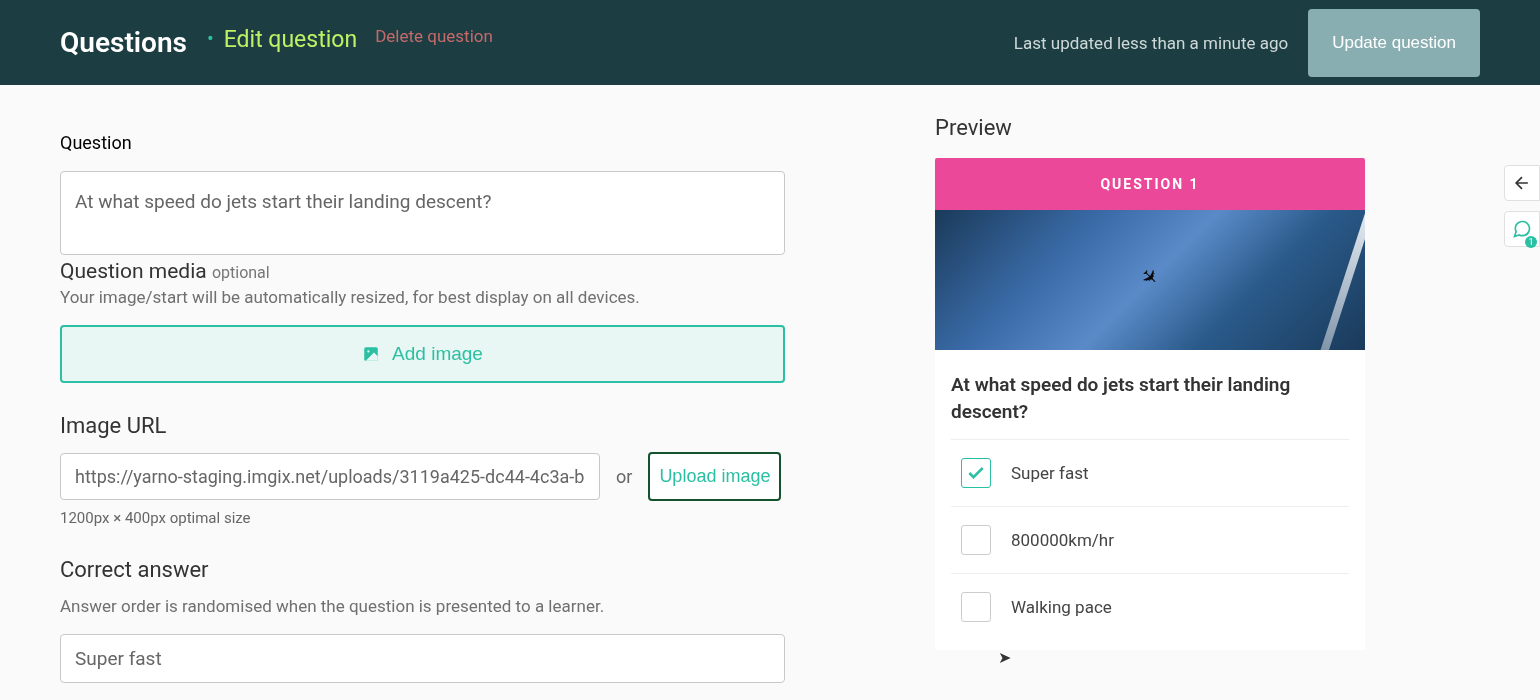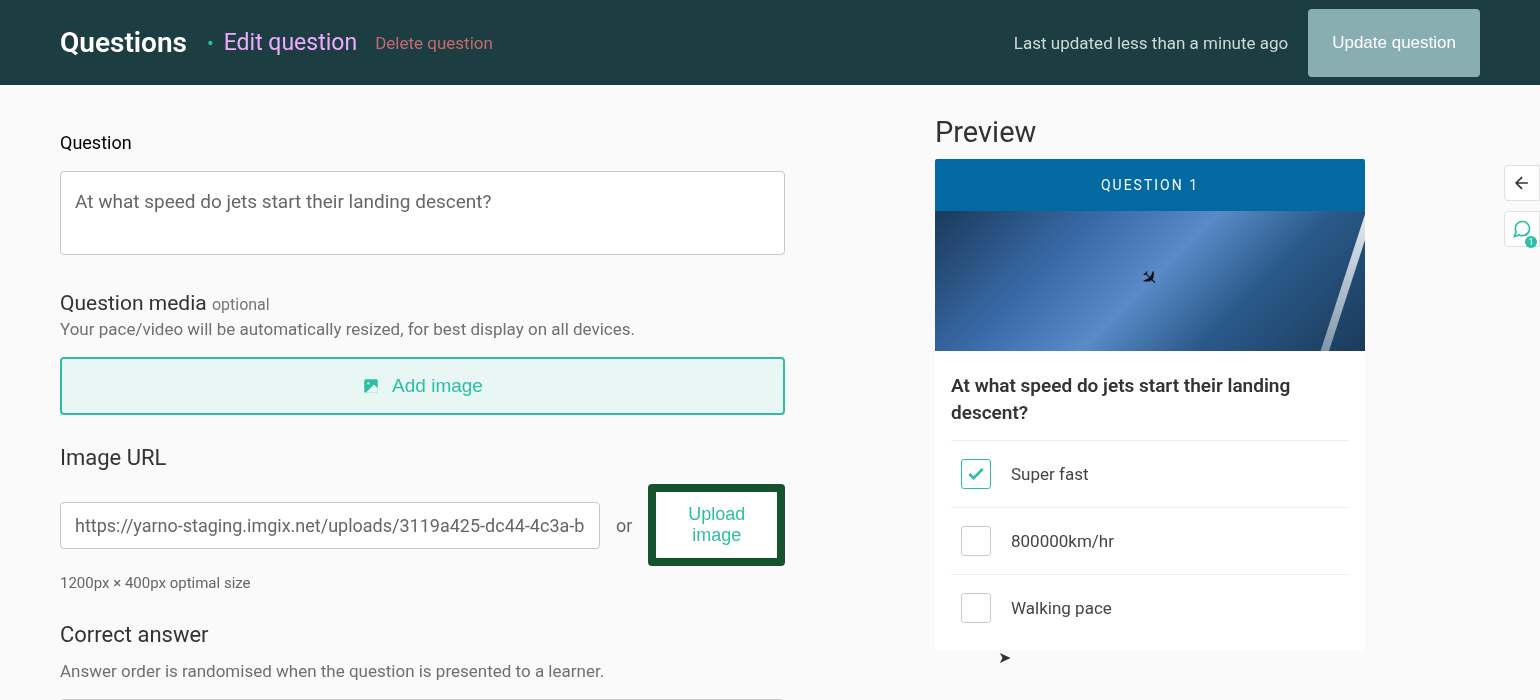--- a/index.html
+++ b/index.html
@@ -14,35 +14,35 @@
 .header {
   background: #1c3e42;
   height: 85px;
   display: flex;
   align-items: center;
   justify-content: space-between;
   padding: 0 60px;
 }
 .header-left {
   display: flex;
-  align-items: center;
+  align-items: flex-start;
   gap: 10px;
 }
 .h-title {
   color: #fff;
   font-size: 28px;
   font-weight: 600;
 }
 .bullet {
   color: #2bbfa3;
   font-size: 20px;
   margin-left: 10px;
 }
 .h-subtitle {
-  color: #f0abfc;
+  color: #bef264;
   font-size: 23px;
   font-weight: 400;
 }
 .h-delete {
   color: #c56a6a;
   font-size: 17px;
   margin-left: 8px;
   cursor: pointer;
 }
 .header-right {
@@ -88,21 +88,20 @@
   padding: 18px 14px;
   font-size: 19px;
   color: #666;
   min-height: 66px;
   resize: none;
   font-family: inherit;
 }
 .media-label {
   font-size: 21px;
   color: #333;
-  margin-top: 32px;
 }
 .opt-tag {
   font-size: 16px;
   color: #777;
   font-weight: 400;
 }
 .helper {
   font-size: 17px;
   color: #707070;
   margin-top: 4px;
@@ -150,21 +149,21 @@
   padding: 12px 14px;
   font-size: 18px;
   color: #666;
   font-family: inherit;
 }
 .or-text {
   color: #666;
   font-size: 18px;
 }
 .upload-btn {
-  border: 8px solid #14532d;
+  border: 2px solid #14532d;
   background: #fff;
   color: #2bbfa3;
   padding: 12px 9px;
   font-size: 18px;
   border-radius: 4px;
   cursor: pointer;
 }
 .hint {
   font-size: 15px;
   color: #666;
@@ -174,37 +173,37 @@
   width: 100%;
   border: 1px solid #c8c8c8;
   border-radius: 4px;
   padding: 12px 14px;
   font-size: 19px;
   color: #666;
   font-family: inherit;
 }
 
 .preview-label {
-  font-size: 29px;
+  font-size: 22px;
   color: #333;
-  margin-bottom: 10px;
+  margin-bottom: 18px;
 }
 .preview-card {
   background: #fff;
   border-radius: 2px;
   overflow: hidden;
 }
 .preview-hdr {
-  background: #0369a1;
+  background: #ec4899;
   color: #fff;
   text-align: center;
   padding: 18px 0;
   font-size: 14px;
   letter-spacing: 2px;
-  font-weight: 400;
+  font-weight: 700;
 }
 .preview-img {
   height: 140px;
   background: linear-gradient(135deg, #1a3a5a 0%, #3a6ba8 30%, #5a8bc8 50%, #2a5a8a 70%, #1a3a5a 100%);
   position: relative;
   overflow: hidden;
 }
 .contrail {
   position: absolute;
   right: 20px;
@@ -319,21 +318,21 @@
 
 <div class="content">
   <div class="left-col">
     <div class="section-label">Question</div>
     <textarea class="text-input" style="">At what speed do jets start their landing descent?</textarea>
 
     <div class="media-label">
       <span>Question media</span>
       <span class="opt-tag">optional</span>
     </div>
-    <div class="helper">Your pace/video will be automatically resized, for best display on all devices.</div>
+    <div class="helper">Your image/start will be automatically resized, for best display on all devices.</div>
     <div class="media-buttons">
       <button class="media-btn active">
         <svg width="18" height="18" viewBox="0 0 24 24" fill="#2bbfa3">
             <rect x="3" y="3" width="18" height="18" rx="2" fill="#2bbfa3"></rect>
             <circle cx="8.5" cy="8.5" r="1.5" fill="#e8f7f3"></circle>
             <path d="M21 15l-5-5L5 21h14a2 2 0 002-2v-4z" fill="#e8f7f3"></path>
           </svg>
         <span>Add image</span>
       </button>
     </div>

